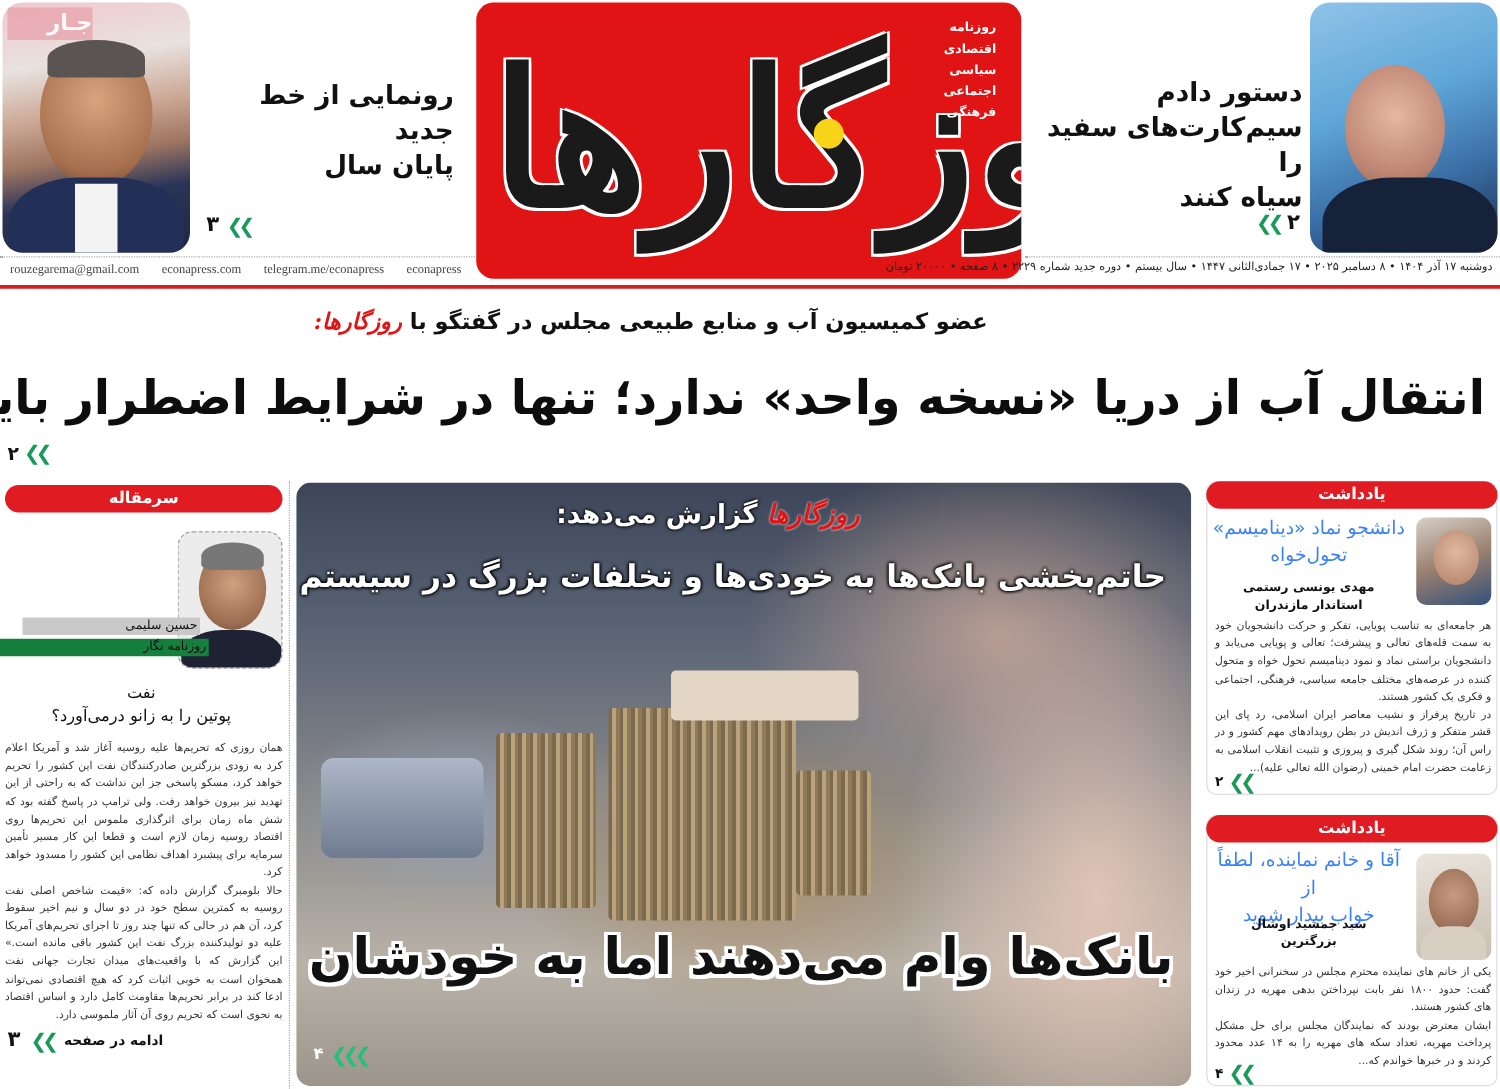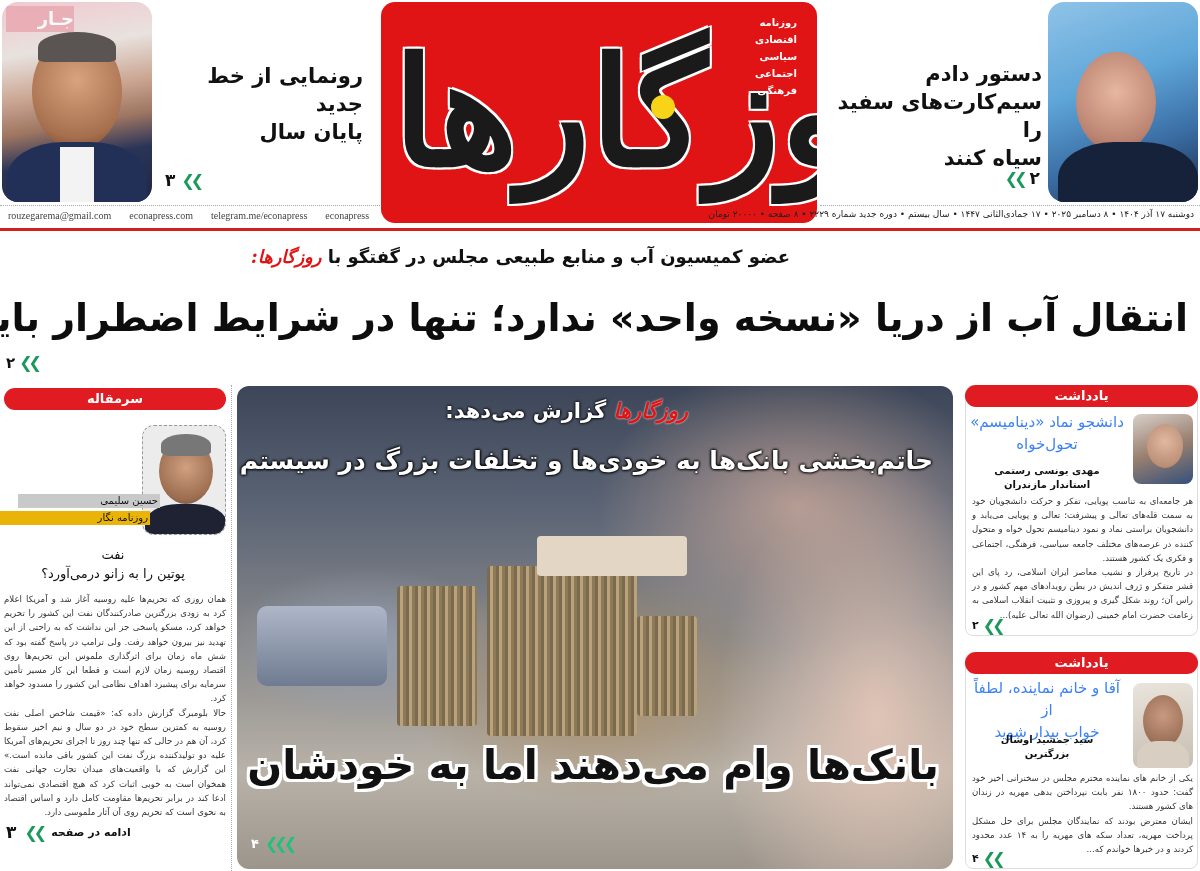--- a/index.html
+++ b/index.html
@@ -156,21 +156,21 @@
   <div class="vrule"></div>
   <div class="section-pill" style="left:4px;top:3px;width:222px;">سرمقاله</div>
   <div class="abs" style="left:142px;top:40px;width:84px;height:110px;border-radius:12px;border:1px dashed #999;overflow:hidden;background:#ececec;">
     <div class="face" style="left:16px;top:12px;width:54px;height:66px;background:radial-gradient(circle at 50% 45%, #d0a080, #9c6c50 70%, #5a4a40);"></div>
     <div class="face" style="left:18px;top:8px;width:50px;height:22px;border-radius:50% 50% 20% 20%;background:#777;"></div>
     <div class="face" style="left:2px;top:78px;width:82px;height:50px;border-radius:40% 40% 0 0;background:#1e2233;"></div>
   </div>
   <div class="abs" style="left:0;top:109px;width:142px;height:14px;background:#c9c9c9;margin-left:18px;">
     <span style="position:absolute;right:2px;top:0;font-size:10px;line-height:14px;">حسین سلیمی</span>
   </div>
-  <div class="abs" style="left:0;top:126px;width:150px;height:14px;background:#eab308;padding-left:48px;">
+  <div class="abs" style="left:0;top:126px;width:167px;height:14px;background:#15803d;padding-left:48px;">
     <span style="position:absolute;right:2px;top:0;font-size:10px;line-height:14px;">روزنامه نگار</span>
   </div>
   <div class="abs" style="left:0;top:160px;width:226px;text-align:center;font-size:13px;line-height:19px;">
     <div>نفت</div>
     <div>پوتین را به زانو درمی‌آورد؟</div>
   </div>
   <div class="abs body-text" style="left:4px;top:207px;width:222px;">
     <p>همان روزی که تحریم‌ها علیه روسیه آغاز شد و آمریکا اعلام کرد به زودی بزرگترین صادرکنندگان نفت این کشور را تحریم خواهد کرد، مسکو پاسخی جز این نداشت که به راحتی از این تهدید نیز بیرون خواهد رفت. ولی ترامپ در پاسخ گفته بود که شش ماه زمان برای اثرگذاری ملموس این تحریم‌ها روی اقتصاد روسیه زمان لازم است و قطعا این کار مسیر تأمین سرمایه برای پیشبرد اهداف نظامی این کشور را مسدود خواهد کرد.</p>
     <p>حالا بلومبرگ گزارش داده که: «قیمت شاخص اصلی نفت روسیه به کمترین سطح خود در دو سال و نیم اخیر سقوط کرد، آن هم در حالی که تنها چند روز تا اجرای تحریم‌های آمریکا علیه دو تولیدکننده بزرگ نفت این کشور باقی مانده است.» این گزارش که با واقعیت‌های میدان تجارت جهانی نفت همخوان است به خوبی اثبات کرد که هیچ اقتصادی نمی‌تواند ادعا کند در برابر تحریم‌ها مقاومت کامل دارد و اساس اقتصاد به نحوی است که تحریم روی آن آثار ملموسی دارد.</p>
   </div>

